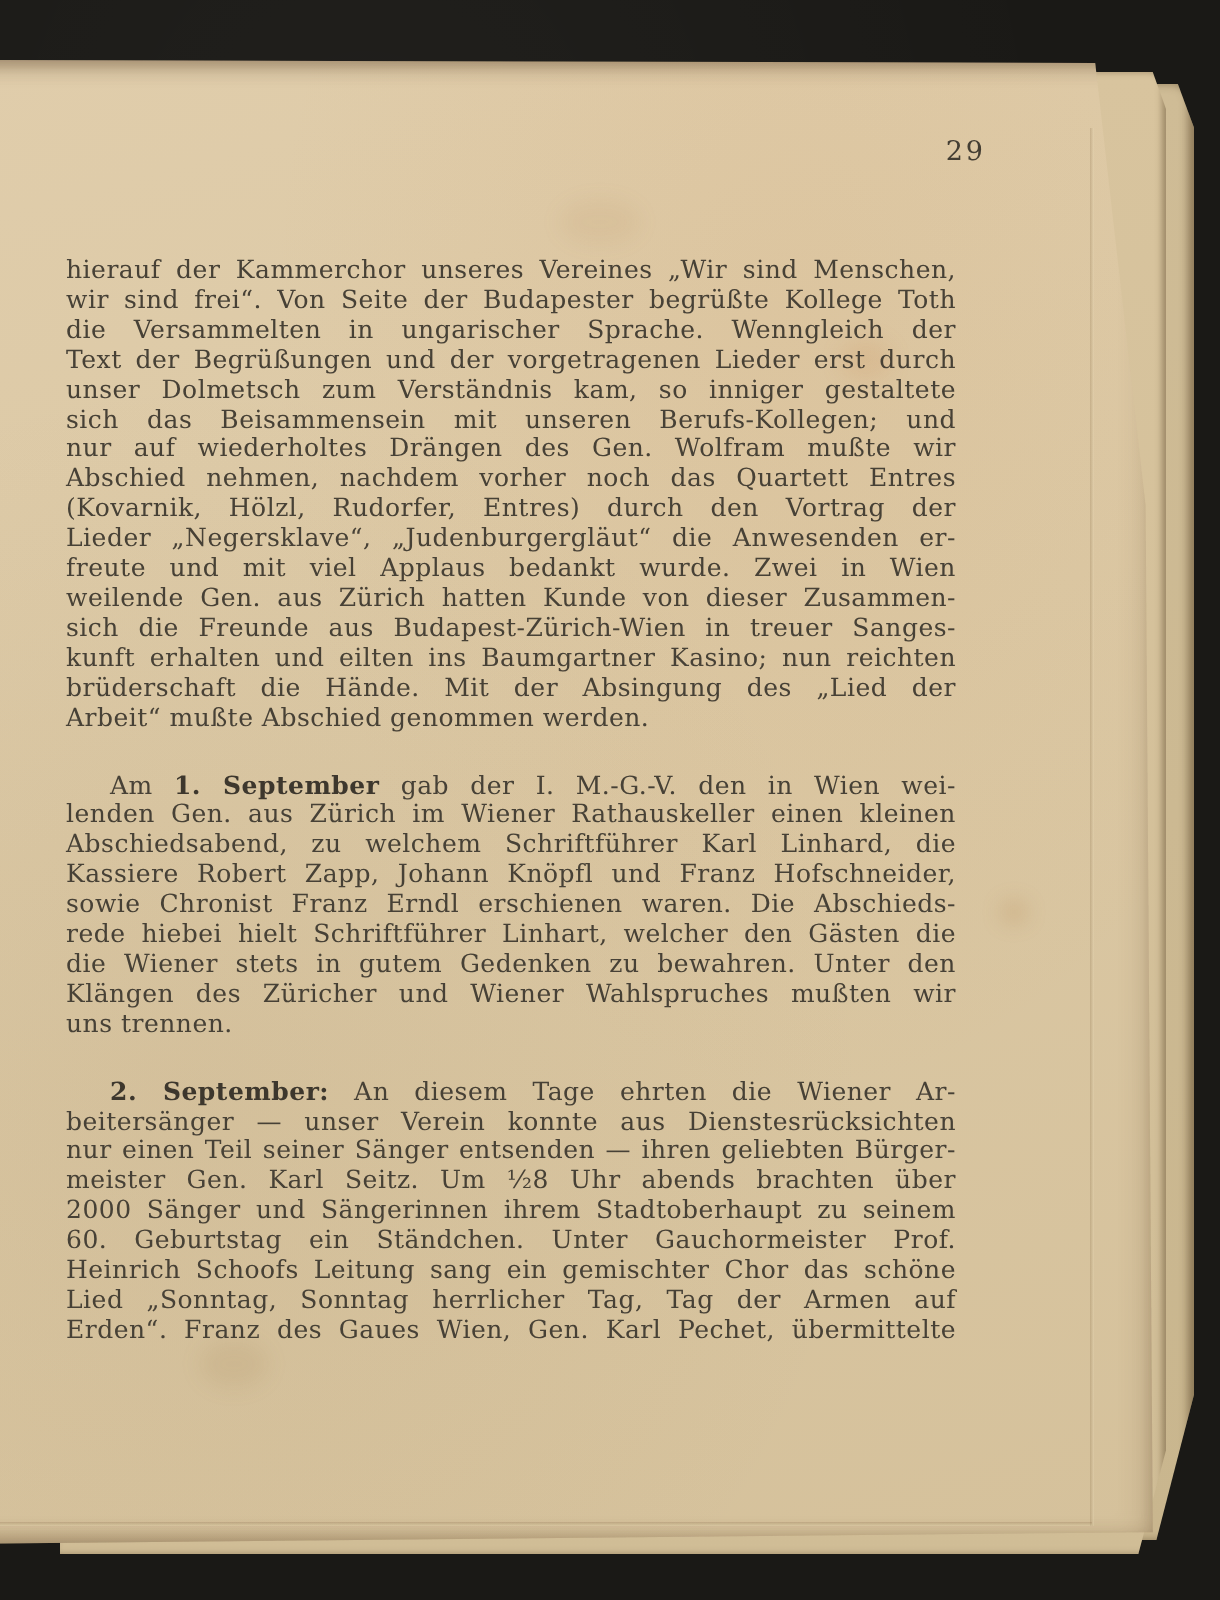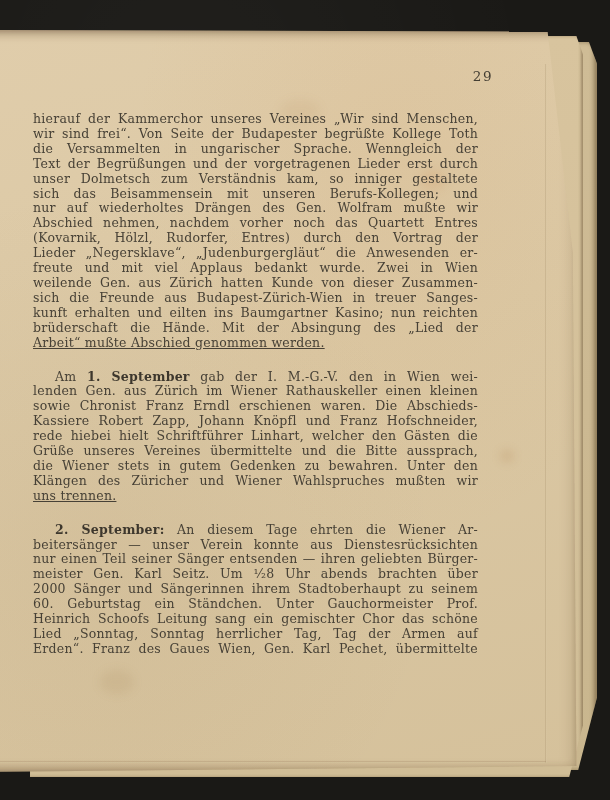--- a/index.html
+++ b/index.html
@@ -58,26 +58,26 @@
   .spot-c { left:520px; top:420px; width:14px; height:12px; background:rgba(160,100,40,.16); }
   .spot-d { left:300px; top:70px;  width:40px; height:22px; background:rgba(170,120,60,.08); }
 
   
   .page-number {
     position:absolute; top:38px; left:73px; width:440px;
     text-align:right; font-size:13.5px; letter-spacing:1.5px; color:#443e33;
   }
   
   .text-col {
-    position:absolute; top:82px; left:53px; width:445px;
+    position:absolute; top:98px; left:53px; width:445px;
     color:#474136; font-size:12.5px; line-height:14.9px; letter-spacing:0.25px;
   }
   .paragraph + .paragraph { margin-top:19px; }
   .line { text-align:justify; text-align-last:justify; }
-  .line.last { text-align-last:left;text-decoration:underline; }
+  .line.last { text-align-last:left; }
   .line.indent { text-indent:22px; }
   .seg-bold { font-weight:bold; color:#3d372d; }
 </style>
 </head>
 <body>
 
 <div class="scene">
   <div class="page-edge edge-2"></div>
   <div class="page-edge edge-1"></div>
 
@@ -106,24 +106,24 @@
           <div class="line"><span class="seg-reg">freute und mit viel Applaus bedankt wurde. Zwei in Wien</span></div>
           <div class="line"><span class="seg-reg">weilende Gen. aus Zürich hatten Kunde von dieser Zusammen-</span></div>
           <div class="line"><span class="seg-reg">sich die Freunde aus Budapest-Zürich-Wien in treuer Sanges-</span></div>
           <div class="line"><span class="seg-reg">kunft erhalten und eilten ins Baumgartner Kasino; nun reichten</span></div>
           <div class="line"><span class="seg-reg">brüderschaft die Hände. Mit der Absingung des „Lied der</span></div>
           <div class="line last"><span class="seg-reg">Arbeit“ mußte Abschied genommen werden.</span></div>
         </div>
         <div class="paragraph">
           <div class="line indent"><span class="seg-reg">Am </span><span class="seg-bold">1. September</span><span class="seg-reg"> gab der I. M.-G.-V. den in Wien wei-</span></div>
           <div class="line"><span class="seg-reg">lenden Gen. aus Zürich im Wiener Rathauskeller einen kleinen</span></div>
+          <div class="line"><span class="seg-reg">Abschiedsabend, zu welchem Schriftführer Karl Linhard, die</span></div>
+          <div class="line"><span class="seg-reg">Kassiere Robert Zapp, Johann Knöpfl und Franz Hofschneider,</span></div>
           <div class="line"><span class="seg-reg">sowie Chronist Franz Erndl erschienen waren. Die Abschieds-</span></div>
-          <div class="line"><span class="seg-reg">Kassiere Robert Zapp, Johann Knöpfl und Franz Hofschneider,</span></div>
           <div class="line"><span class="seg-reg">rede hiebei hielt Schriftführer Linhart, welcher den Gästen die</span></div>
-          <div class="line"><span class="seg-reg">Grüße unseres Vereines übermittelte und die Bitte aussprach,</span></div>
           <div class="line"><span class="seg-reg">die Wiener stets in gutem Gedenken zu bewahren. Unter den</span></div>
           <div class="line"><span class="seg-reg">Klängen des Züricher und Wiener Wahlspruches mußten wir</span></div>
           <div class="line last"><span class="seg-reg">uns trennen.</span></div>
         </div>
         <div class="paragraph">
           <div class="line indent"><span class="seg-bold">2. September:</span><span class="seg-reg"> An diesem Tage ehrten die Wiener Ar-</span></div>
           <div class="line"><span class="seg-reg">beitersänger — unser Verein konnte aus Dienstesrücksichten</span></div>
           <div class="line"><span class="seg-reg">nur einen Teil seiner Sänger entsenden — ihren geliebten Bürger-</span></div>
           <div class="line"><span class="seg-reg">meister Gen. Karl Seitz. Um ¹⁄₂8 Uhr abends brachten über</span></div>
           <div class="line"><span class="seg-reg">2000 Sänger und Sängerinnen ihrem Stadtoberhaupt zu seinem</span></div>

